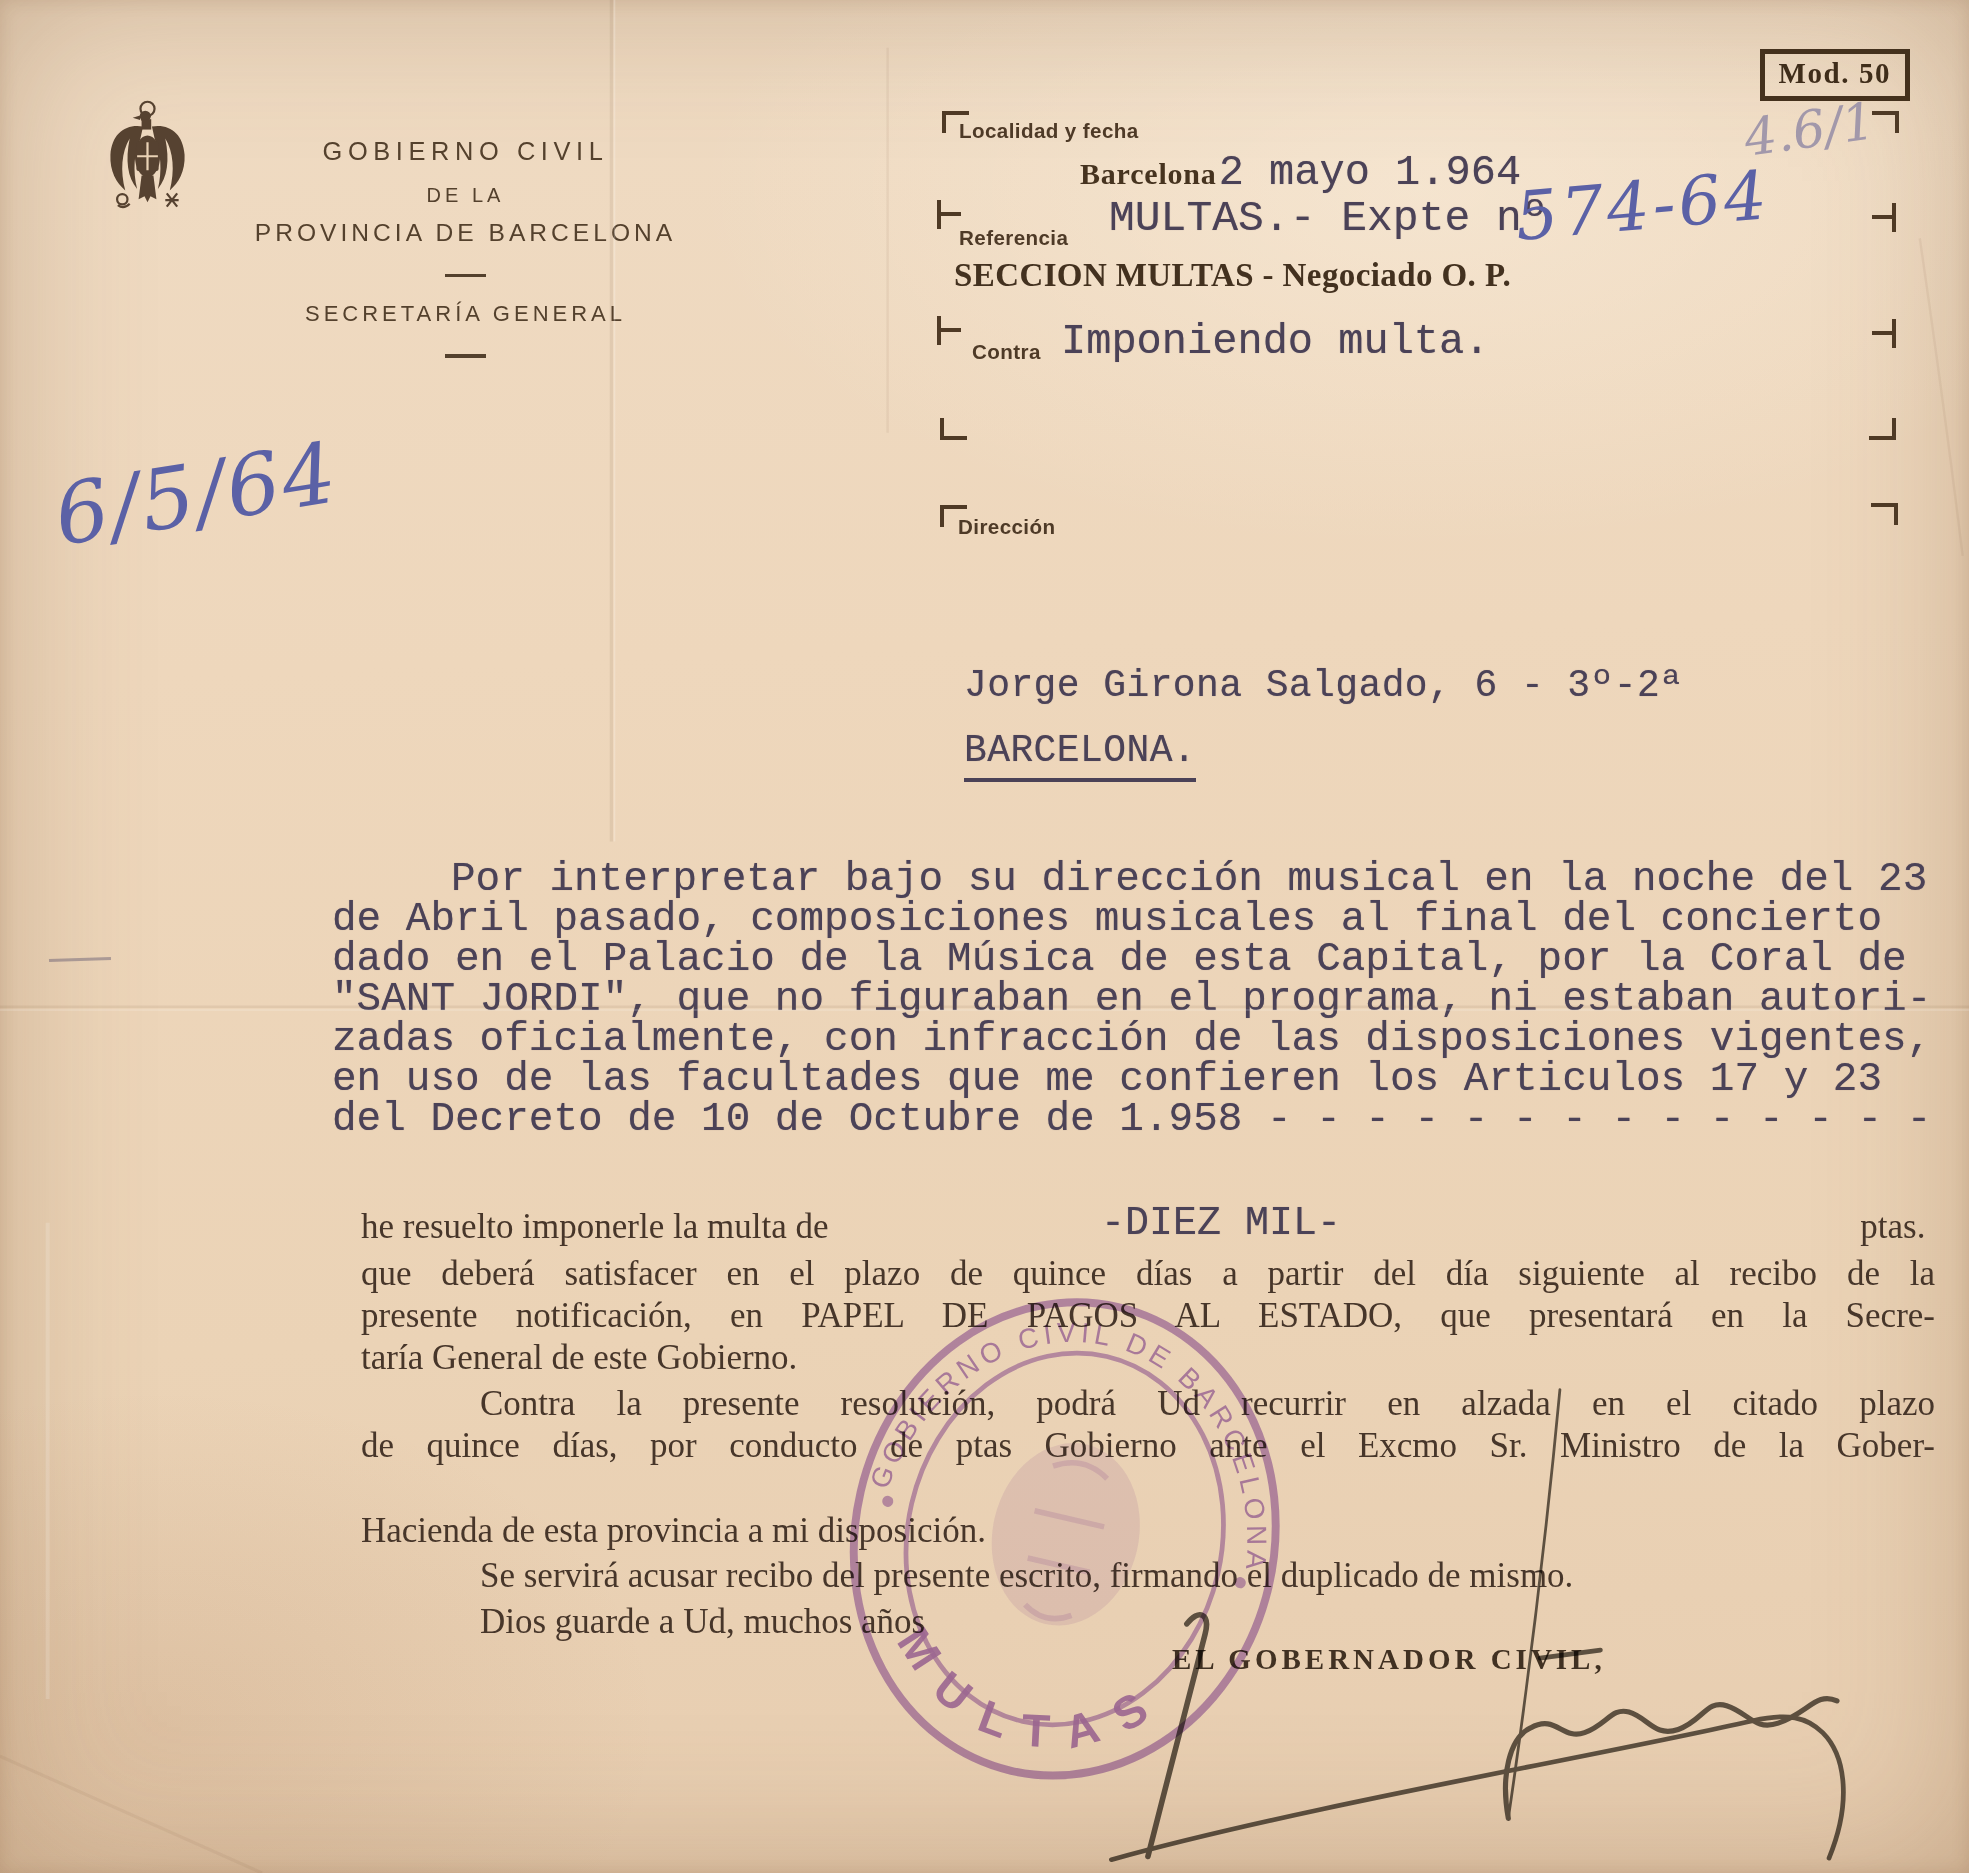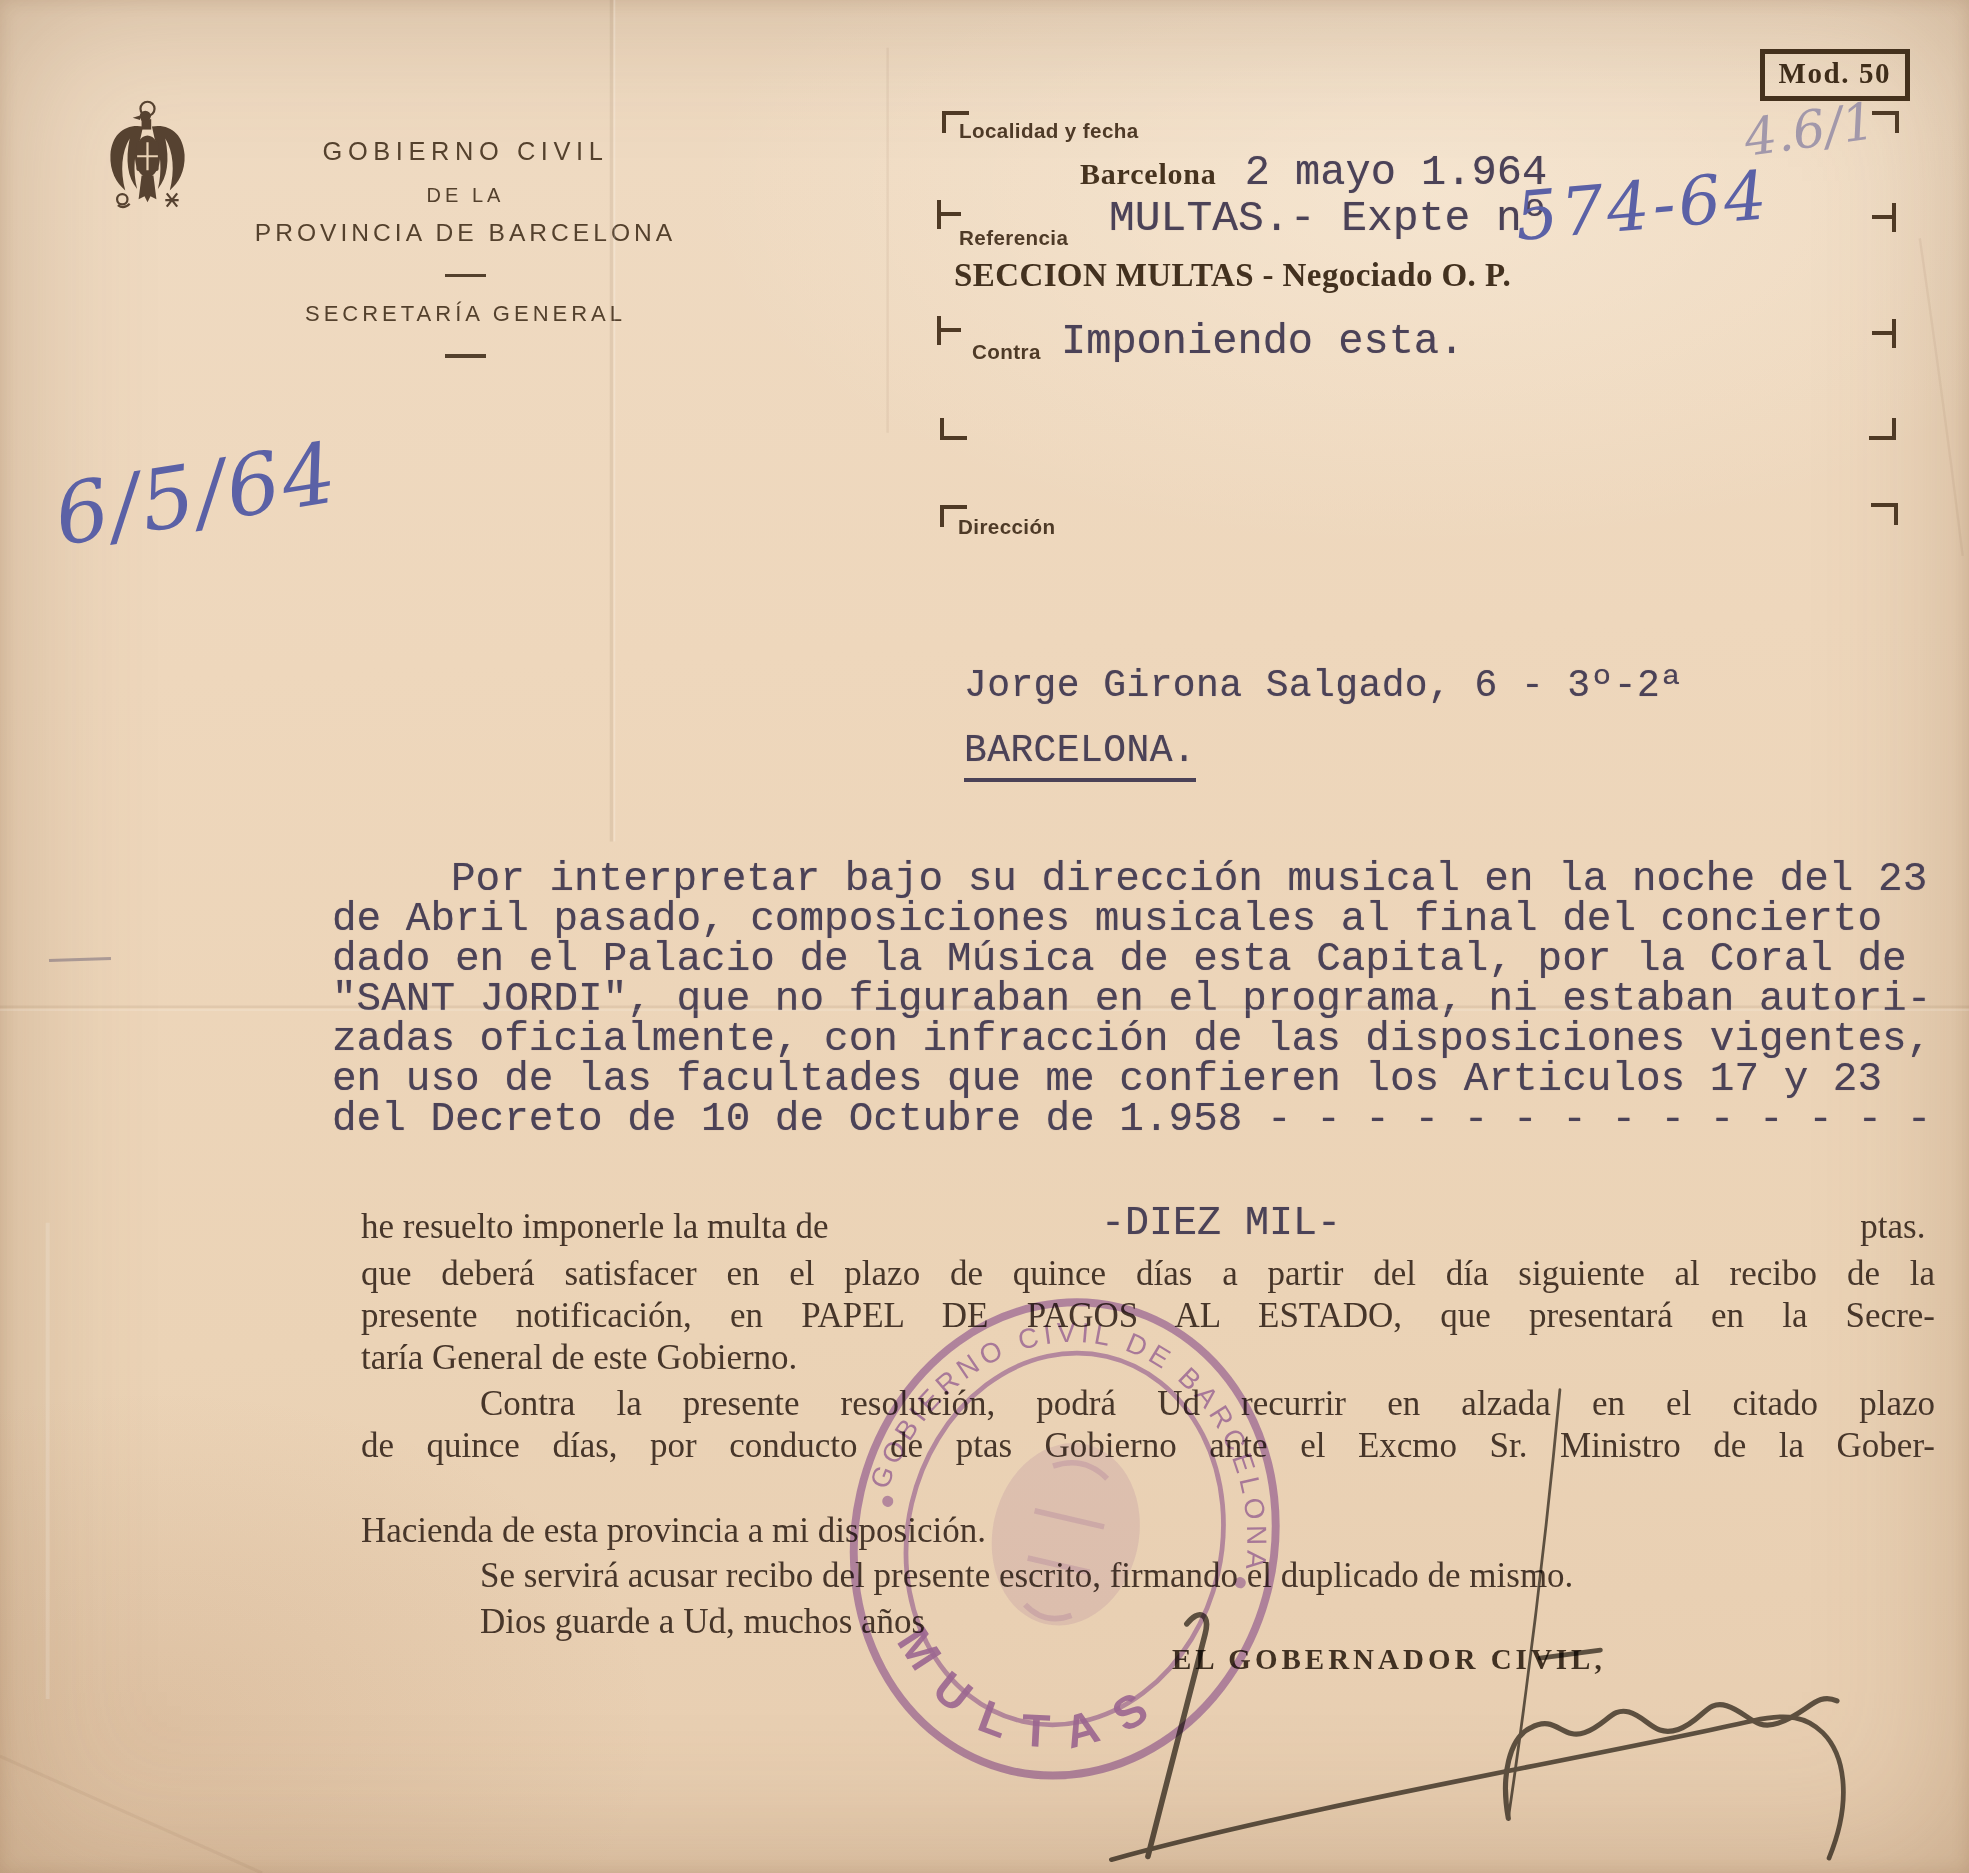--- a/index.html
+++ b/index.html
@@ -38,21 +38,21 @@
   .mk-mr .hb{top:12px;right:0;width:24px} .mk-mr .vb{top:0;right:0;height:29px}
   .mk-bl .hb{bottom:0;left:0}       .mk-bl .vb{bottom:0;left:0}
   .mk-br .hb{bottom:0;right:0}      .mk-br .vb{bottom:0;right:0}
   
   .flabel{position:absolute;font-family:"Liberation Sans",sans-serif;font-weight:bold;font-size:20.6px;color:#4e3a27;letter-spacing:0.4px;}
   .print-strong{position:absolute;font:bold 33px/1 "Liberation Serif",serif;color:#43311f;letter-spacing:0.4px;}
   
   .tw{font-family:"Liberation Mono","DejaVu Sans Mono",monospace;color:#4b4257;text-shadow:0 0 0.8px rgba(75,66,87,.55);}
   .tw-ref{position:absolute;left:1109px;top:194px;font-size:43px;}
   .tw-date{position:absolute;left:1080px;top:149px;font-size:42px;}
-  .tw-date .city{font:bold 30px/1 "Liberation Serif",serif;color:#46331f;letter-spacing:0.8px;margin-right:28px;text-shadow:none;text-align:right;}
+  .tw-date .city{font:bold 30px/1 "Liberation Serif",serif;color:#46331f;letter-spacing:0.8px;margin-right:2px;text-shadow:none;text-align:right;}
   .tw-subject{position:absolute;left:1061px;top:318px;font-size:42px;}
   .addr{position:absolute;left:964px;font-size:38px;letter-spacing:0.4px;}
   .addr-u{border-bottom:4px solid #4b4257;padding-bottom:6.4px;}
   .typed-block{position:absolute;left:332px;top:859px;width:1644px;font-size:41px;line-height:40px;letter-spacing:0;}
   .typed-block .tl:first-child{text-indent:119px;}
   
   .hand{font-family:"DejaVu Serif",serif;font-style:italic;color:#5b61a6;}
   .hand-ref{position:absolute;left:1515px;top:167px;font-size:67px;transform:rotate(-5deg);letter-spacing:3.2px;}
   .hand-note{position:absolute;left:54px;top:445px;font-size:84px;transform:rotate(-9deg);letter-spacing:2.4px;}
   
@@ -148,21 +148,21 @@
   <div class="tw-date tw">
     <span class="city">Barcelona</span><span>2 mayo 1.964</span>
   </div>
 
   <div class="flabel" style="left:959px;top:226px">Referencia</div>
   <div class="tw tw-ref">MULTAS.- Expte nº</div>
   <div class="hand hand-ref">574-64</div>
   <div class="print-strong" style="left:954px;top:259px">SECCION MULTAS - Negociado O. P.</div>
 
   <div class="flabel" style="left:972px;top:340px">Contra</div>
-  <div class="tw tw-subject">Imponiendo esta.</div>
+  <div class="tw tw-subject">Imponiendo multa.</div>
 
   <div class="flabel" style="left:958px;top:515px">Dirección</div>
   <div class="tw addr" style="top:664px">Jorge Girona Salgado, 6 - 3º-2ª</div>
   <div class="tw addr" style="top:729px"><span class="addr-u">BARCELONA.</span></div>
 
   <div class="hand hand-note">6/5/64</div>
   <div class="pencil-dash"></div>
 
   <div class="typed-block tw">
     <div class="tl">Por interpretar bajo su dirección musical en la noche del 23</div>

